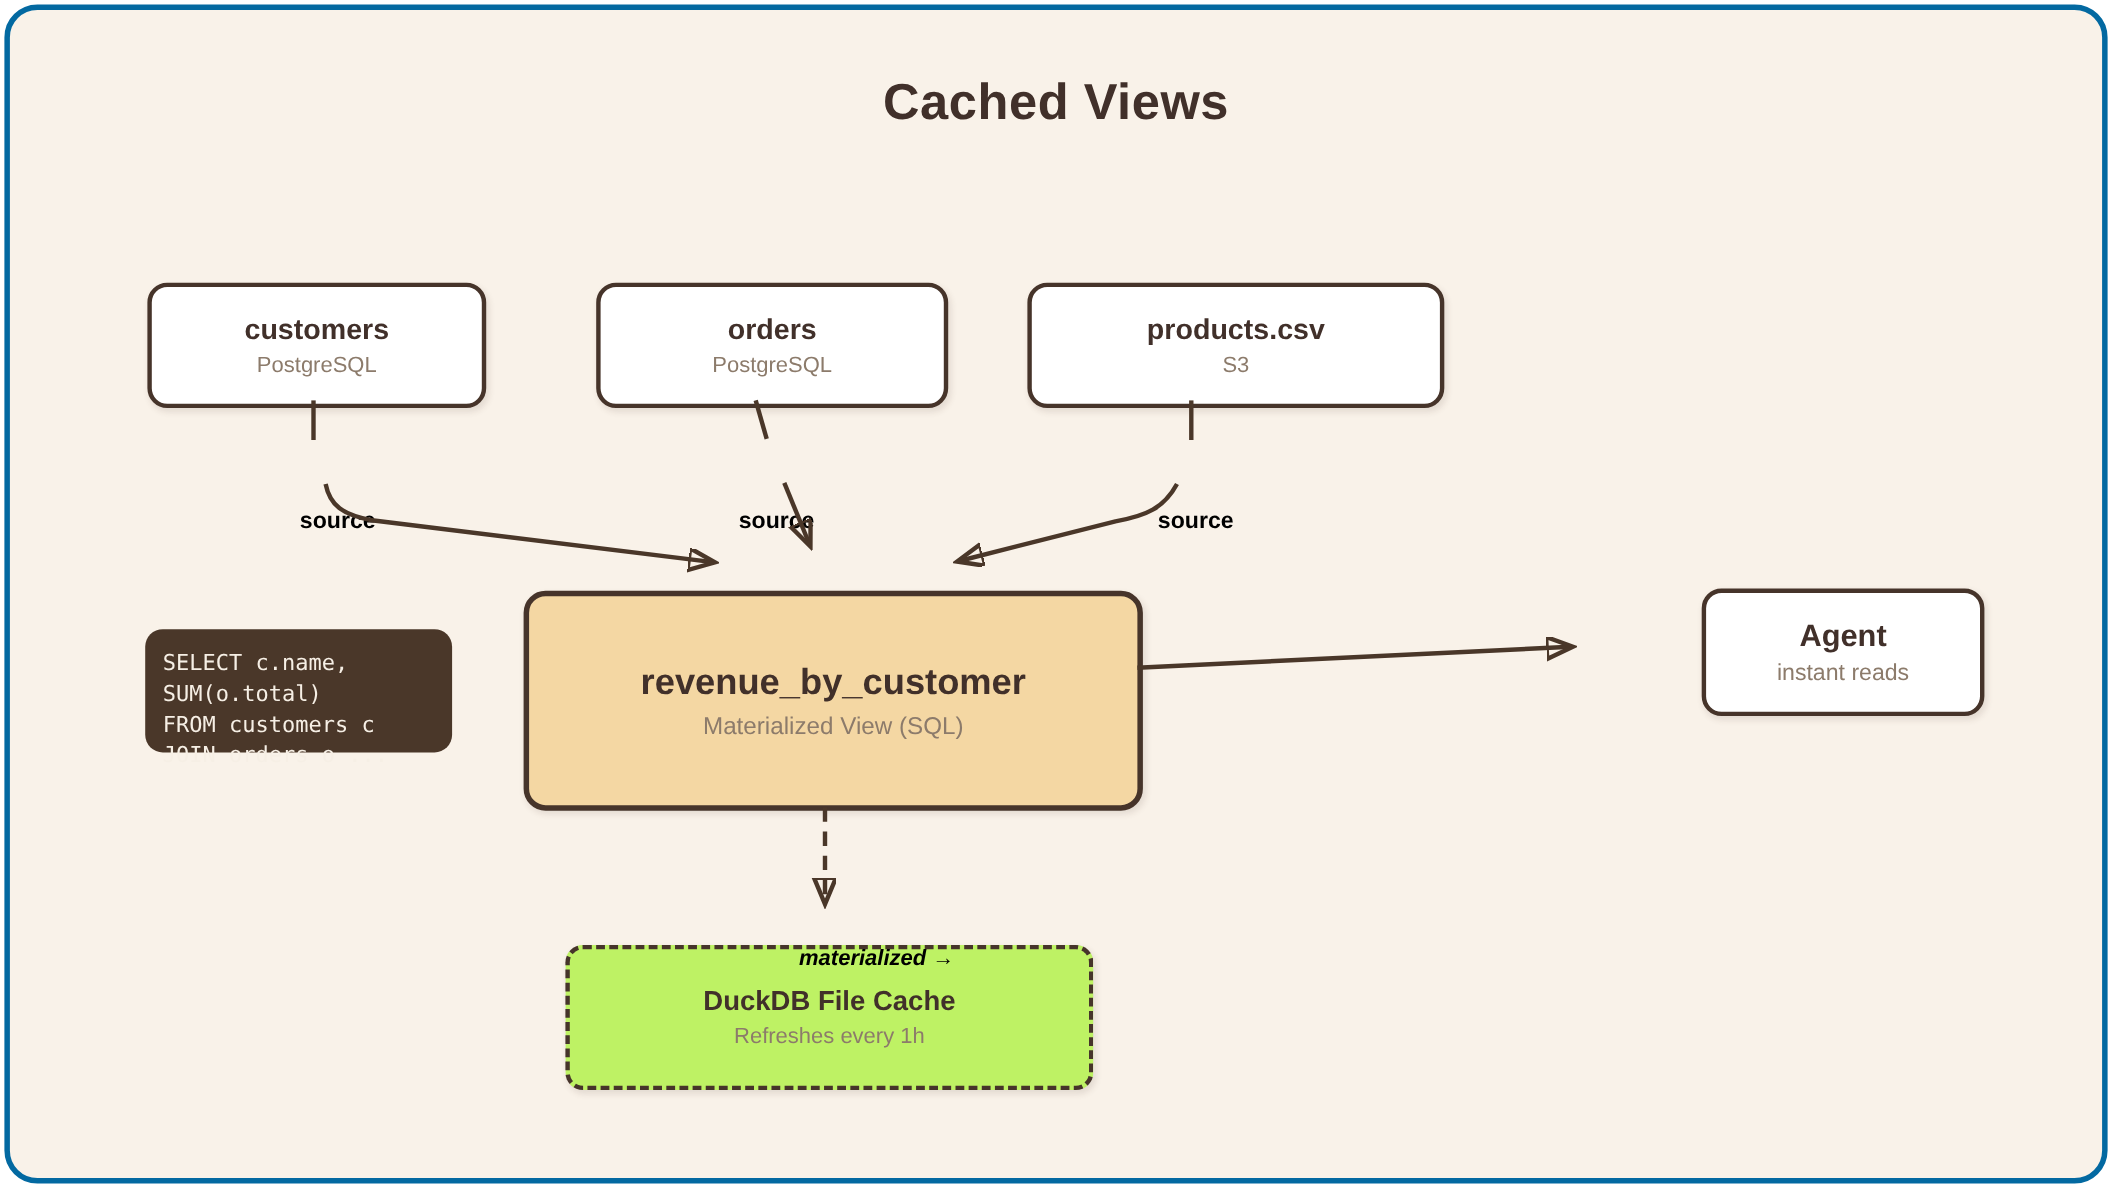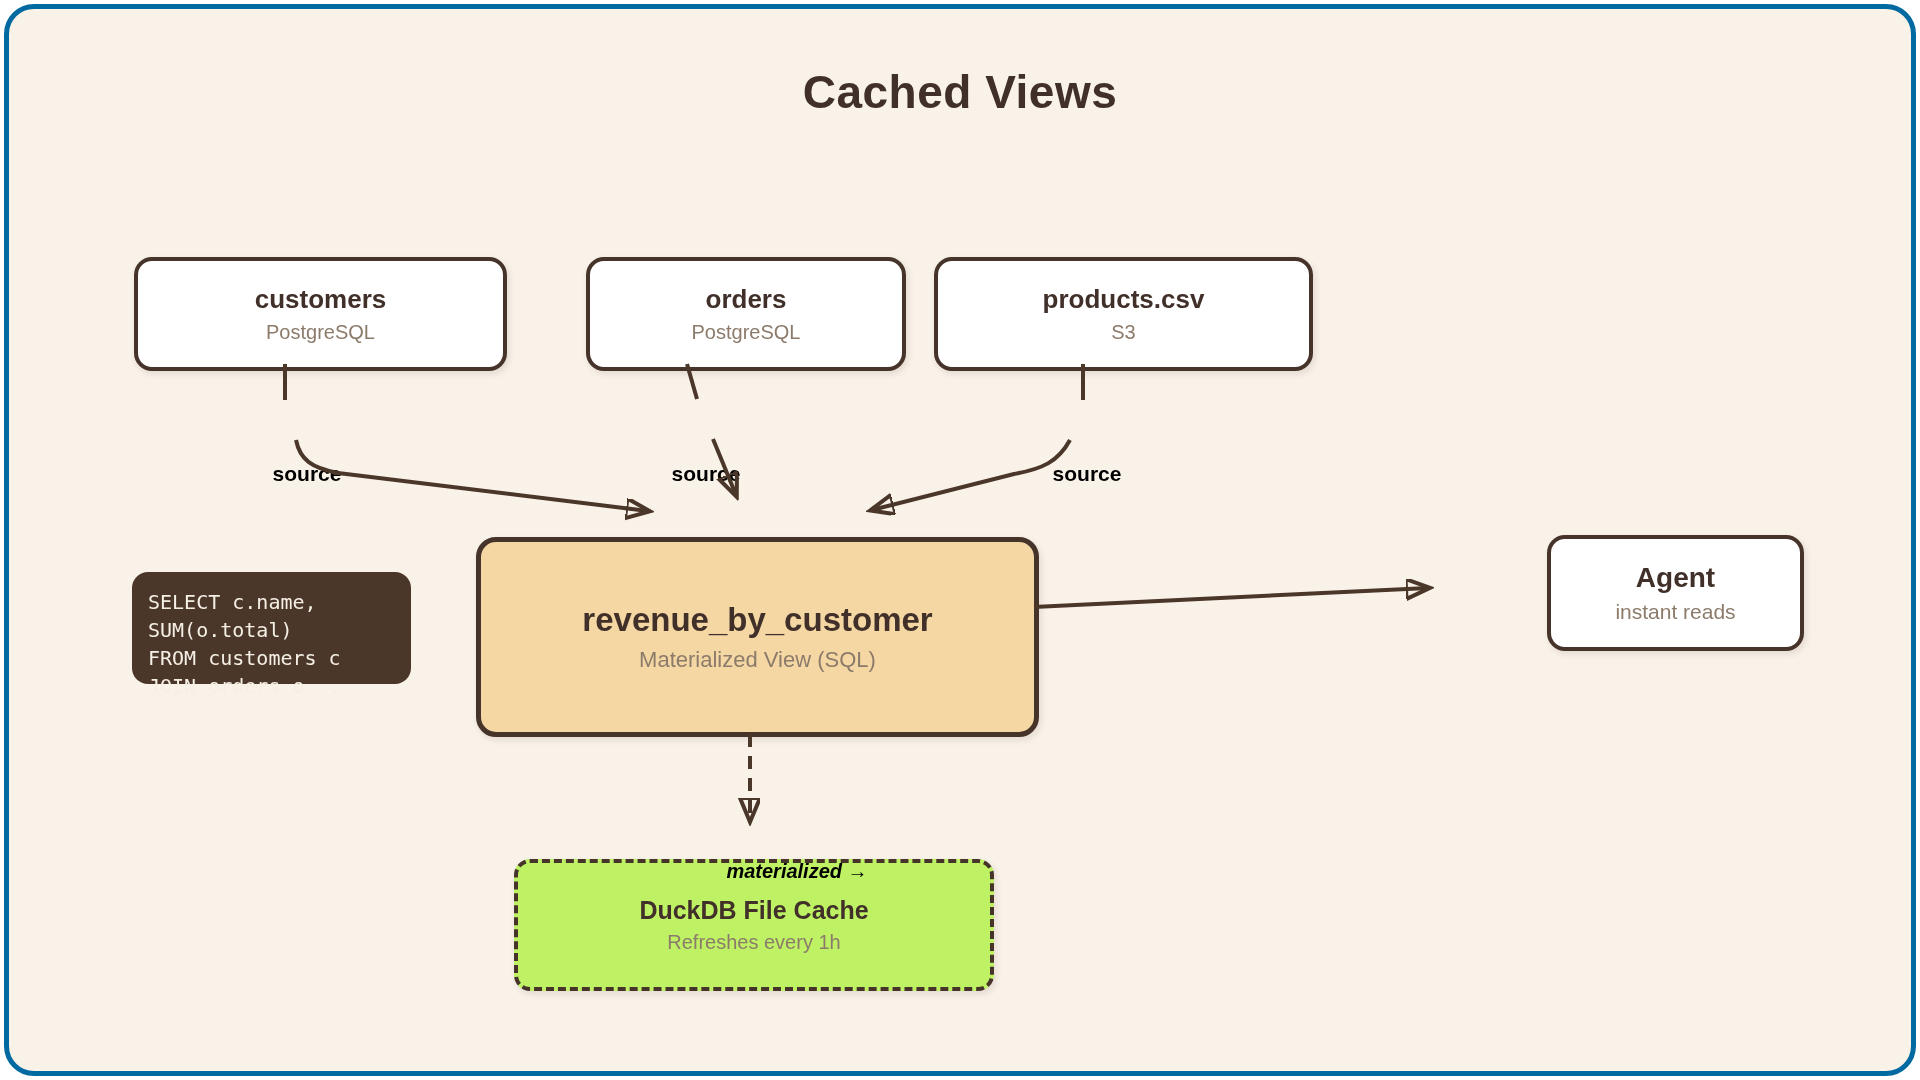--- a/index.html
+++ b/index.html
@@ -7,22 +7,22 @@
          font-family:"Liberation Sans",sans-serif;}
   .canvas{position:absolute;left:4px;top:4px;right:4px;bottom:4px;
           background:#F9F2E9;border:5px solid #0369a1;border-radius:30px;}
   .page-title{position:absolute;left:0;top:56px;width:100%;text-align:center;
               font-size:46px;font-weight:800;color:#41302A;letter-spacing:.5px;}
   .node{position:absolute;display:flex;flex-direction:column;align-items:center;justify-content:center;
         gap:7px;border:4px solid #46342A;border-radius:18px;background:#ffffff;
         box-shadow:2px 3px 6px rgba(70,52,42,.12);box-sizing:border-box;text-align:center;}
   .node .t{font-size:26px;font-weight:700;color:#41302A;line-height:1.1;}
   .node .s{font-size:20px;color:#8C7B6B;line-height:1.1;text-align:center;}
-  .node-customers{left:125px;top:248px;width:373px;height:114px;}
-  .node-orders{left:533px;top:248px;width:320px;height:114px;margin-left:44px;}
+  .node-customers{left:125px;top:248px;width:308px;height:114px;}
+  .node-orders{left:533px;top:248px;width:320px;height:114px;}
   .node-products{left:925px;top:248px;width:379px;height:114px;}
   .node-view{left:467px;top:528px;width:563px;height:200px;background:#F4D7A3;
              border-width:5px;border-radius:20px;gap:10px;}
   .node-view .t{font-size:33px;}
   .node-view .s{font-size:22px;}
   .node-agent{left:1538px;top:526px;width:257px;height:116px;}
   .node-agent .t{font-size:28px;}
   .node-agent .s{font-size:21px;}
   .node-cache{left:505px;top:850px;width:480px;height:132px;background:#bef264;
               border-style:dashed;border-radius:16px;}

